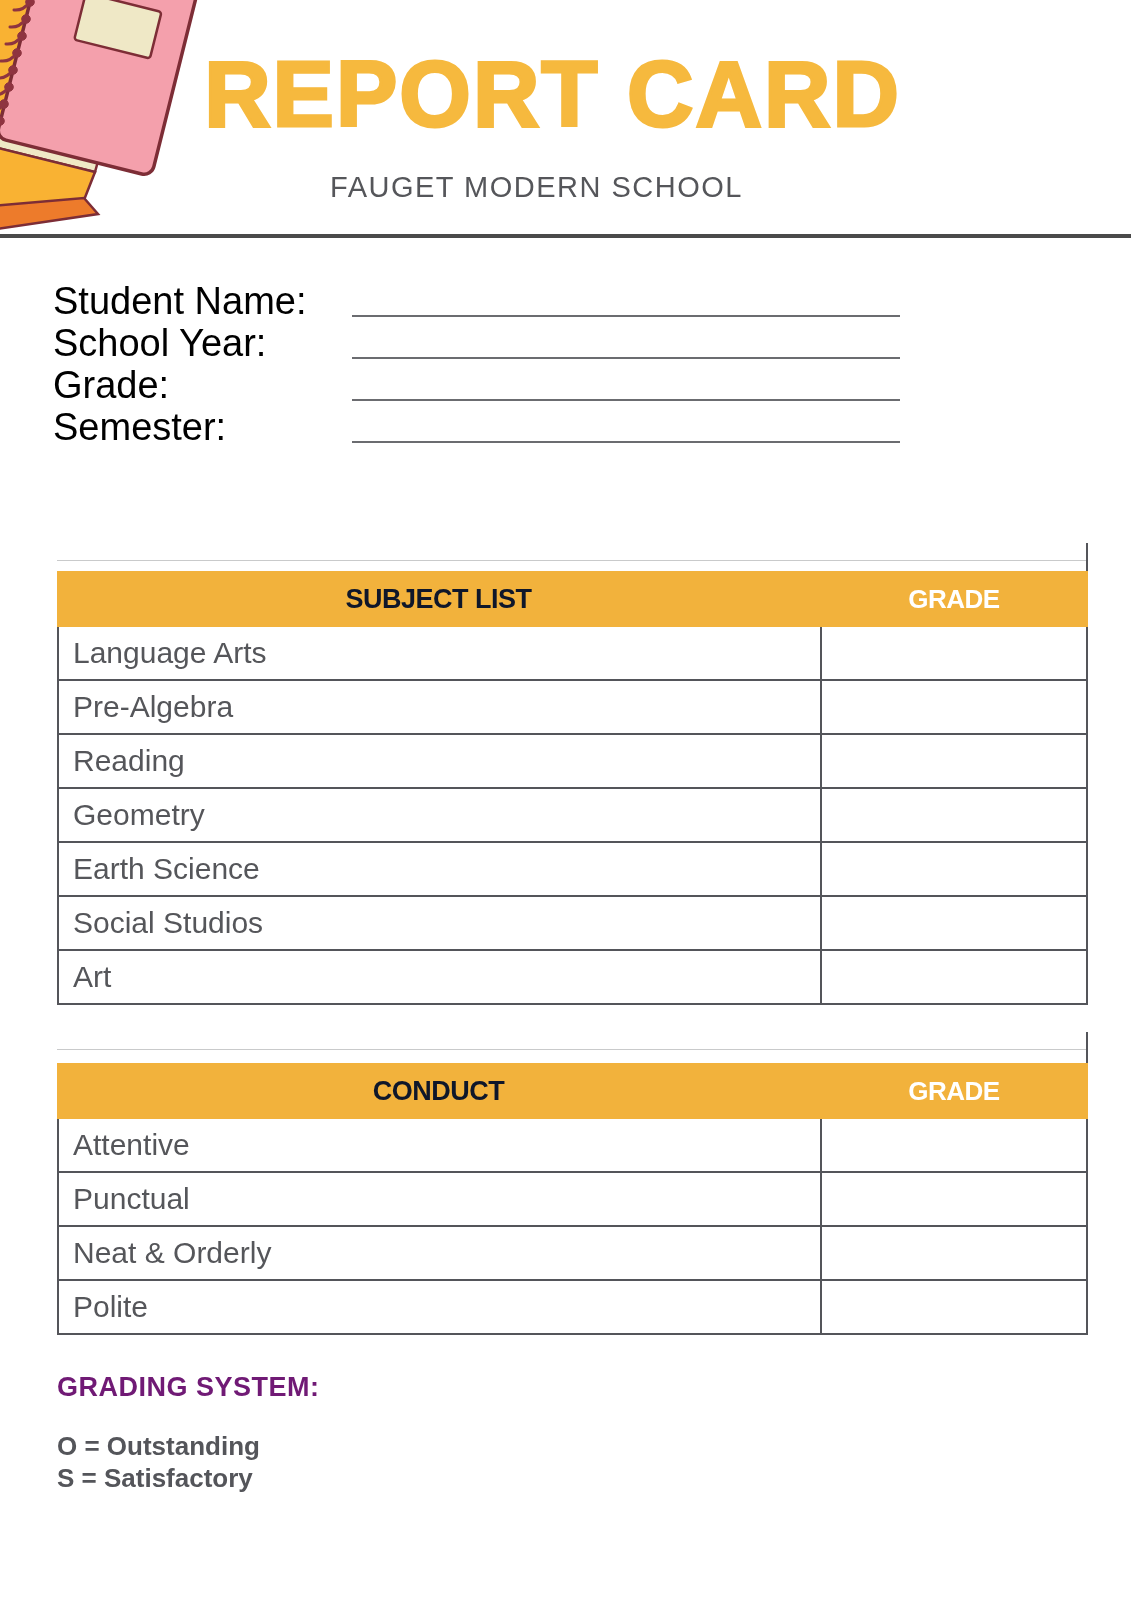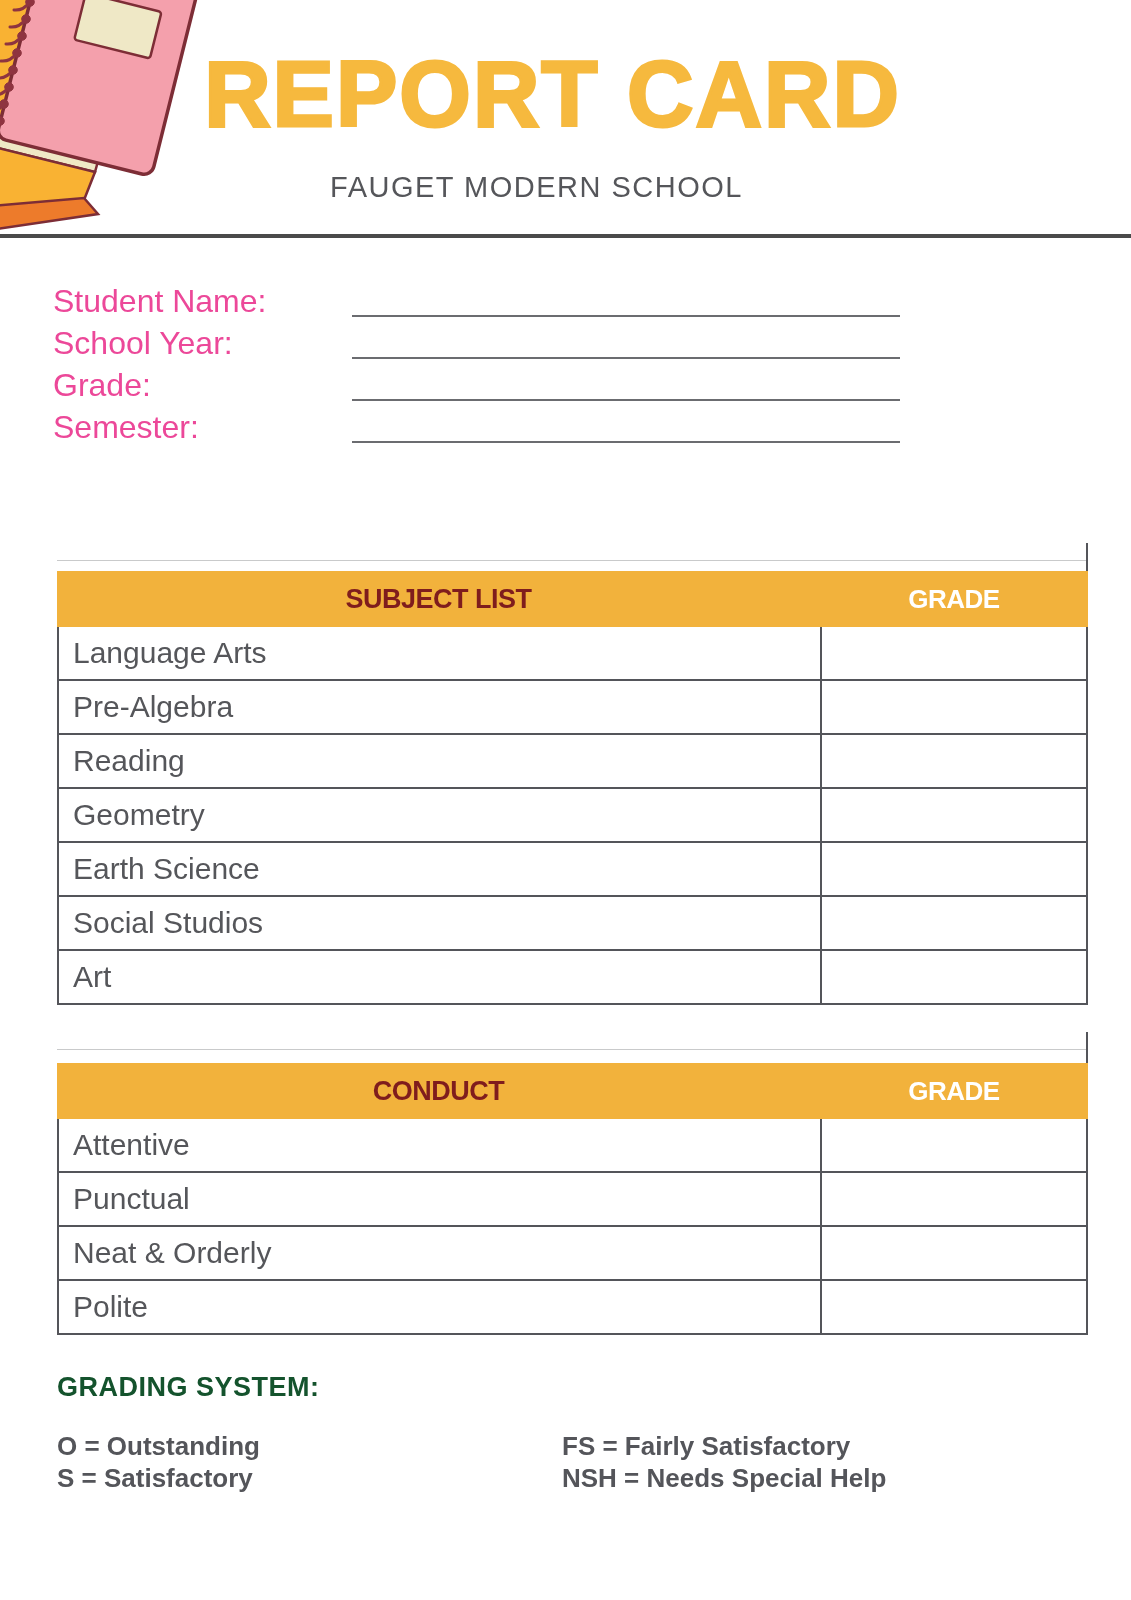--- a/index.html
+++ b/index.html
@@ -15,53 +15,53 @@
   }
   .school-name {
     position:absolute; top:171px; left:0; right:58px; text-align:center;
     font-size:29px; letter-spacing:1.5px; color:#55565A;
   }
   .divider { position:absolute; top:234px; left:0; width:1131px; height:4px; background:#4A4A4A; }
 
   
   .fields { position:absolute; left:53px; top:281px; width:860px; }
   .field-row { position:relative; height:42px; }
-  .field-label { font-size:32px; color:#ec4899; line-height:40px; }
+  .field-label { font-size:38px; color:#000000; line-height:40px; }
   .field-line { position:absolute; left:299px; top:34px; width:548px; height:2px; background:#6B6C70; }
 
   
   .grade-table { position:absolute; left:57px; width:1031px; }
   .t1 { top:543px; height:462px; }
   .t2 { top:1032px; height:303px; }
   .hairline { position:absolute; left:0; right:0; top:17px; height:1px; background:#C9CACB; }
   .right-border { position:absolute; right:0; top:0; bottom:0; width:2px; background:#54555A; }
   .left-border { position:absolute; left:0; bottom:0; width:2px; background:#54555A; }
   .t1 .left-border { top:28px; }
   .t2 .left-border { top:31px; }
   .col-divider { position:absolute; left:763px; bottom:0; width:2px; background:#54555A; }
   .t1 .col-divider { top:28px; }
   .t2 .col-divider { top:31px; }
   .thead { position:absolute; left:0; right:0; height:56px; background:#F2B23C; display:flex; }
   .t1 .thead { top:28px; }
   .t2 .thead { top:31px; }
   .th-subject { width:763px; display:flex; align-items:center; justify-content:center;
-    color:#7f1d1d; font-size:27px; font-weight:bold; letter-spacing:-0.5px; }
+    color:#0f172a; font-size:27px; font-weight:bold; letter-spacing:-0.5px; }
   .th-grade { flex:1; display:flex; align-items:center; justify-content:center;
     color:#FFFFFF; font-size:26px; font-weight:bold; letter-spacing:-0.5px; }
   .tbody { position:absolute; left:0; right:0; bottom:0; }
   .t1 .tbody { top:84px; }
   .t2 .tbody { top:87px; }
   .trow { height:54px; border-bottom:2px solid #54555A; display:flex; }
   .td-subject { width:763px; display:flex; align-items:center; padding-left:16px;
     font-size:30px; color:#55565A; }
   .td-grade { flex:1; }
 
   
   .grading { position:absolute; left:57px; top:1372px; width:1000px; }
-  .grading-heading { font-size:27px; font-weight:bold; color:#14532d; letter-spacing:0.5px; }
+  .grading-heading { font-size:27px; font-weight:bold; color:#701a75; letter-spacing:0.5px; }
   .grading-cols { display:flex; margin-top:27px; }
   .grading-col-left { width:505px; }
   .grading-item { font-size:26px; font-weight:bold; color:#54555A; line-height:32px; }
 </style>
 </head>
 <body>
 
 <div class="page">
 
   <svg class="illustration" width="212" height="232" viewBox="0 0 212 232">
@@ -192,20 +192,16 @@
     </div>
   </div>
 
   <div class="grading">
     <div class="grading-heading">GRADING SYSTEM:</div>
     <div class="grading-cols">
       <div class="grading-col-left">
         <div class="grading-item">O = Outstanding</div>
         <div class="grading-item">S = Satisfactory</div>
       </div>
-      <div class="grading-col-right">
-        <div class="grading-item">FS = Fairly Satisfactory</div>
-        <div class="grading-item">NSH = Needs Special Help</div>
-      </div>
     </div>
   </div>
 
 </div>
 
 </body></html>

